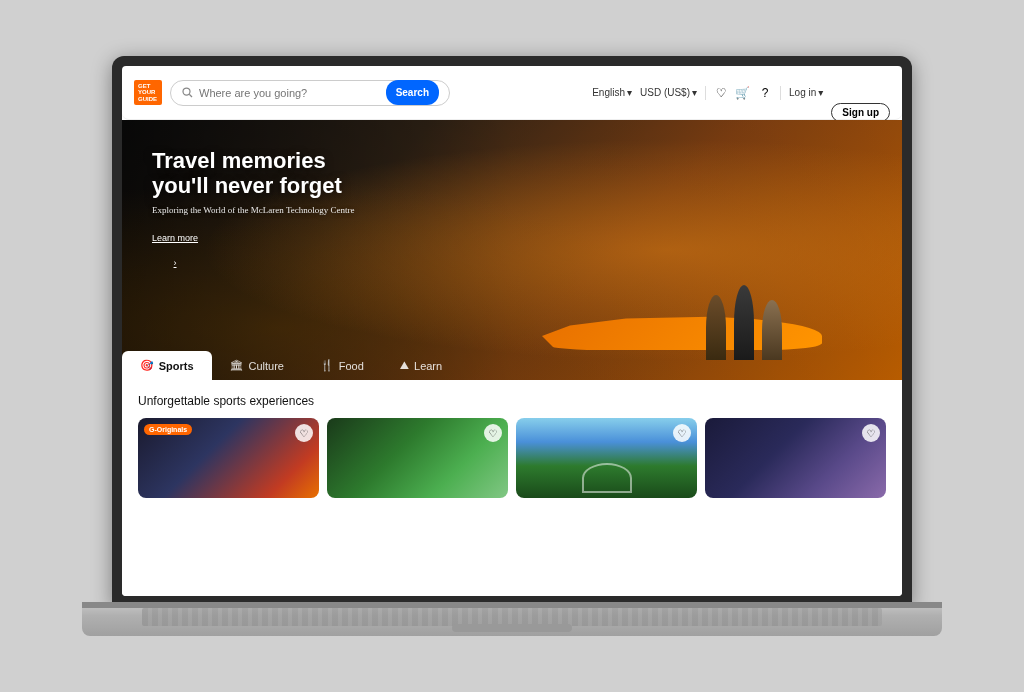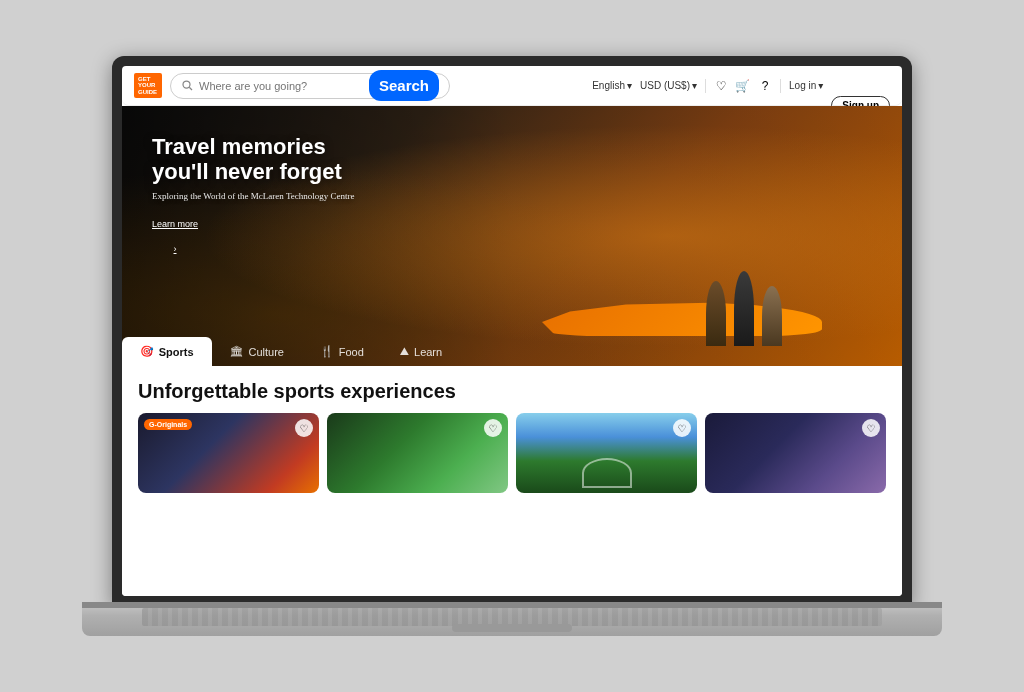--- a/index.html
+++ b/index.html
@@ -93,21 +93,21 @@
       display: flex;
       flex-direction: column;
       background: #fff;
     }
 
     
     .nav {
       display: flex;
       align-items: center;
       padding: 0 12px;
-      height: 40px;
+      height: 54px;
       background: #fff;
       border-bottom: 1px solid #eee;
       gap: 8px;
       flex-shrink: 0;
       border-radius: 7px;
     }
 
     .logo {
       display: flex;
       flex-direction: column;
@@ -148,21 +148,21 @@
       flex: 1;
       background: transparent;
     }
 
     .search-btn {
       background: #0066ff;
       color: #fff;
       border: none;
       border-radius: 12px;
       padding: 7px 10px;
-      font-size: 15px;
+      font-size: 10px;
       cursor: pointer;
       font-weight: 600;
     }
 
     .nav-right {
       display: flex;
       align-items: center;
       gap: 8px;
       margin-left: auto;
     }
@@ -330,22 +330,22 @@
     }
 
     
     .content-section {
       background: #fff;
       padding: 14px 16px 10px;
       flex: 1;
     }
 
     .section-title {
-      font-size: 20px;
-      font-weight: 700;
+      font-size: 12px;
+      font-weight: 400;
       color: #111;
       margin-bottom: 10px;
     }
 
     
     .cards-row {
       display: flex;
       gap: 8px;
       overflow: hidden;
     }

